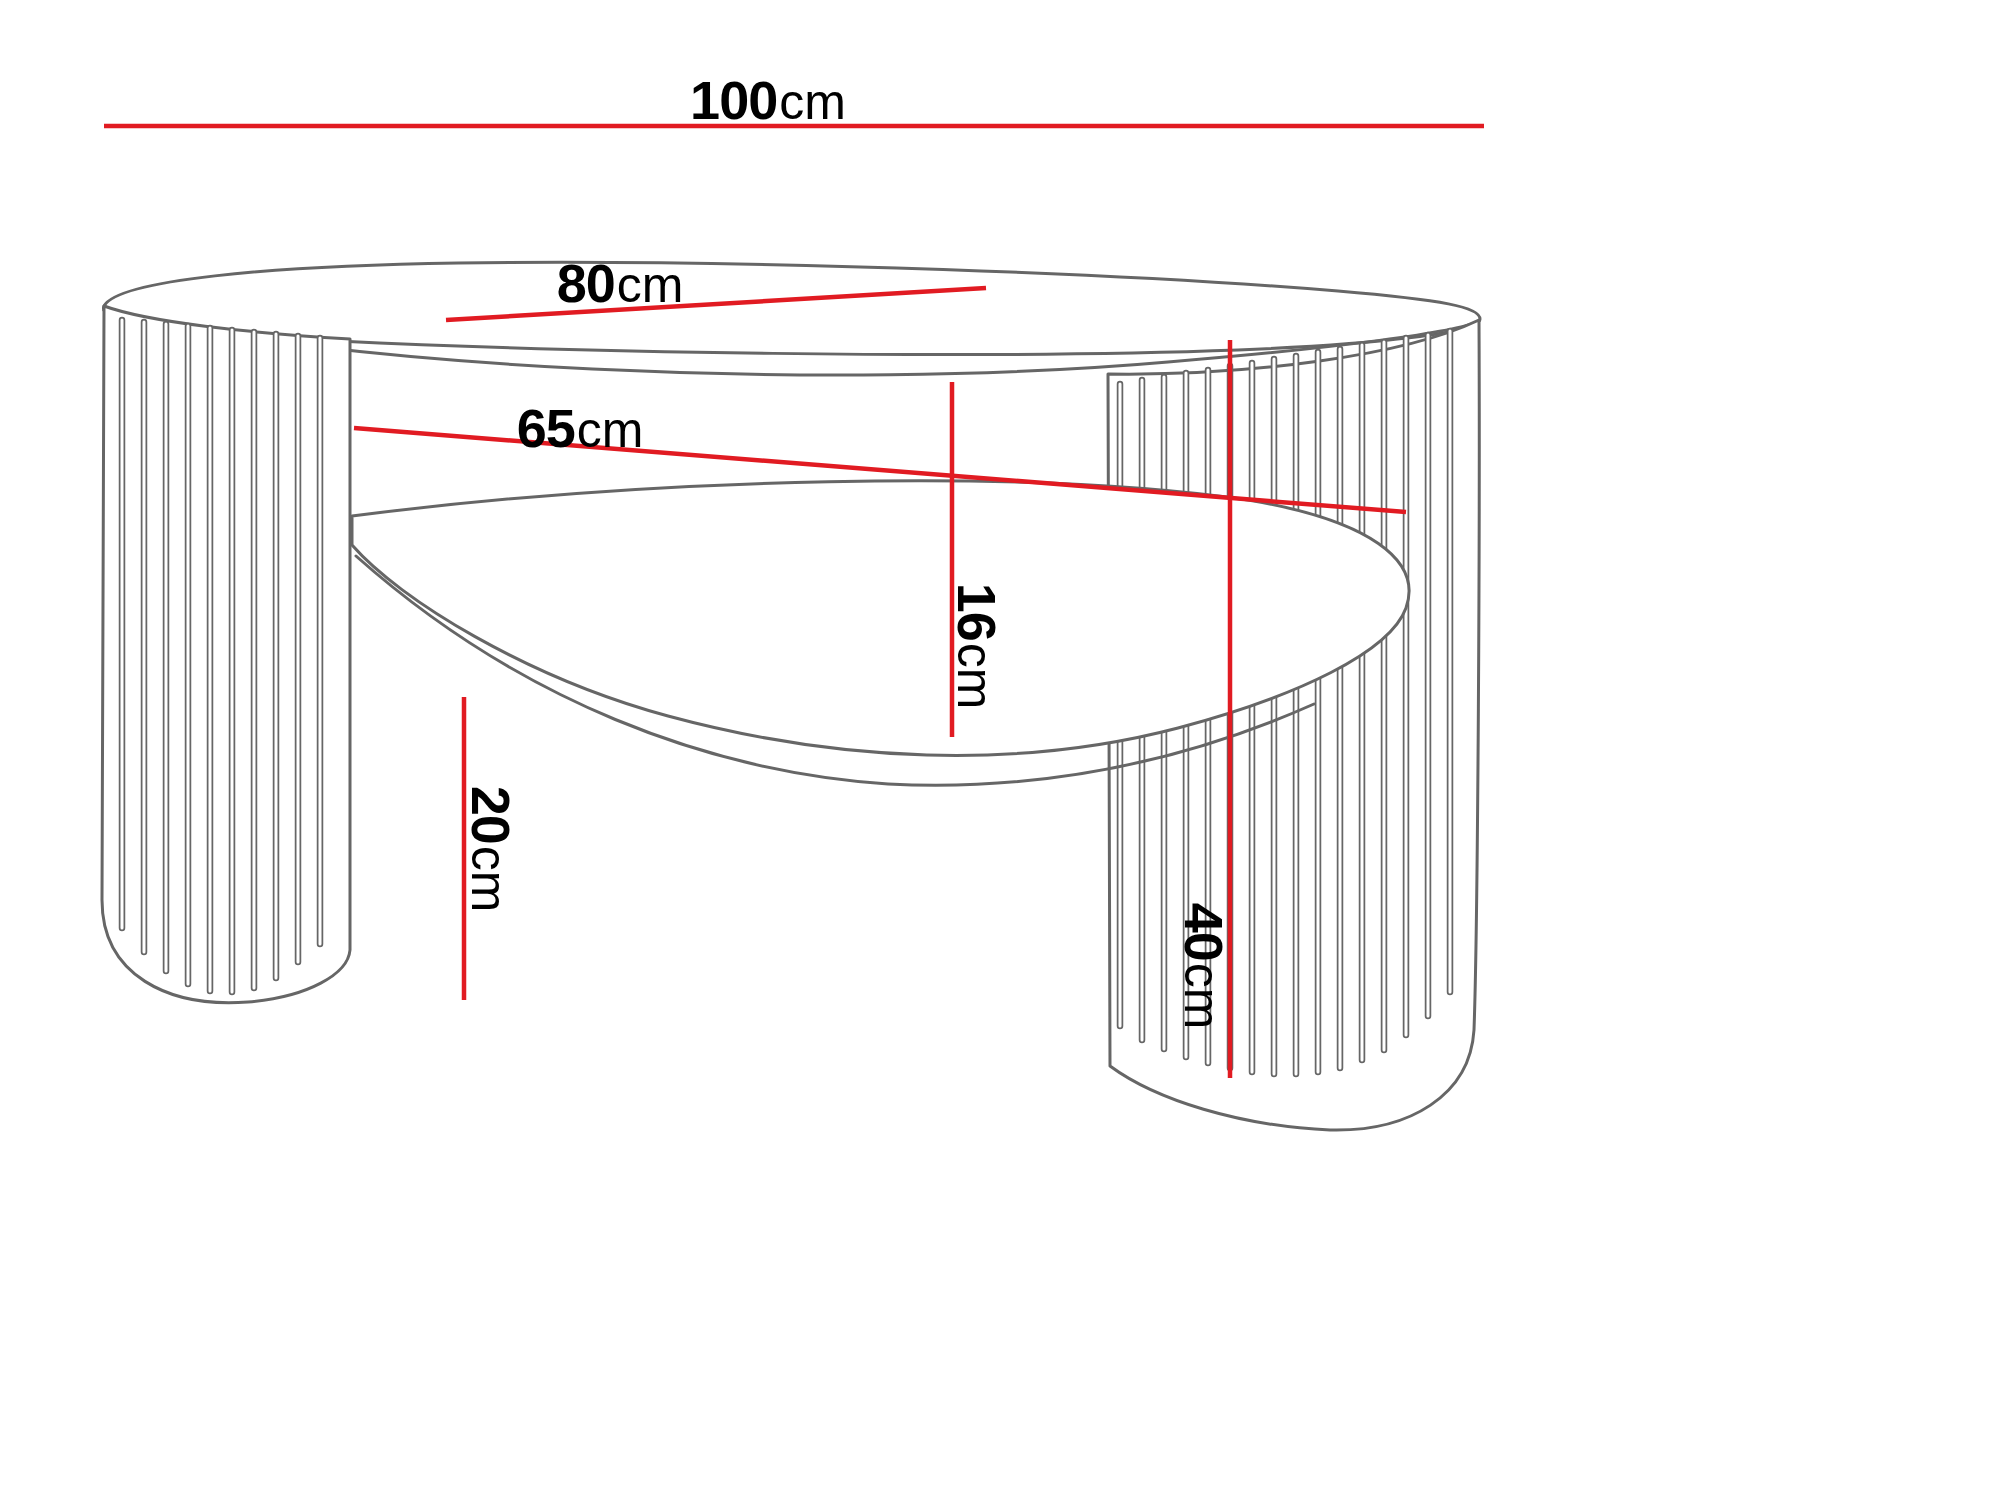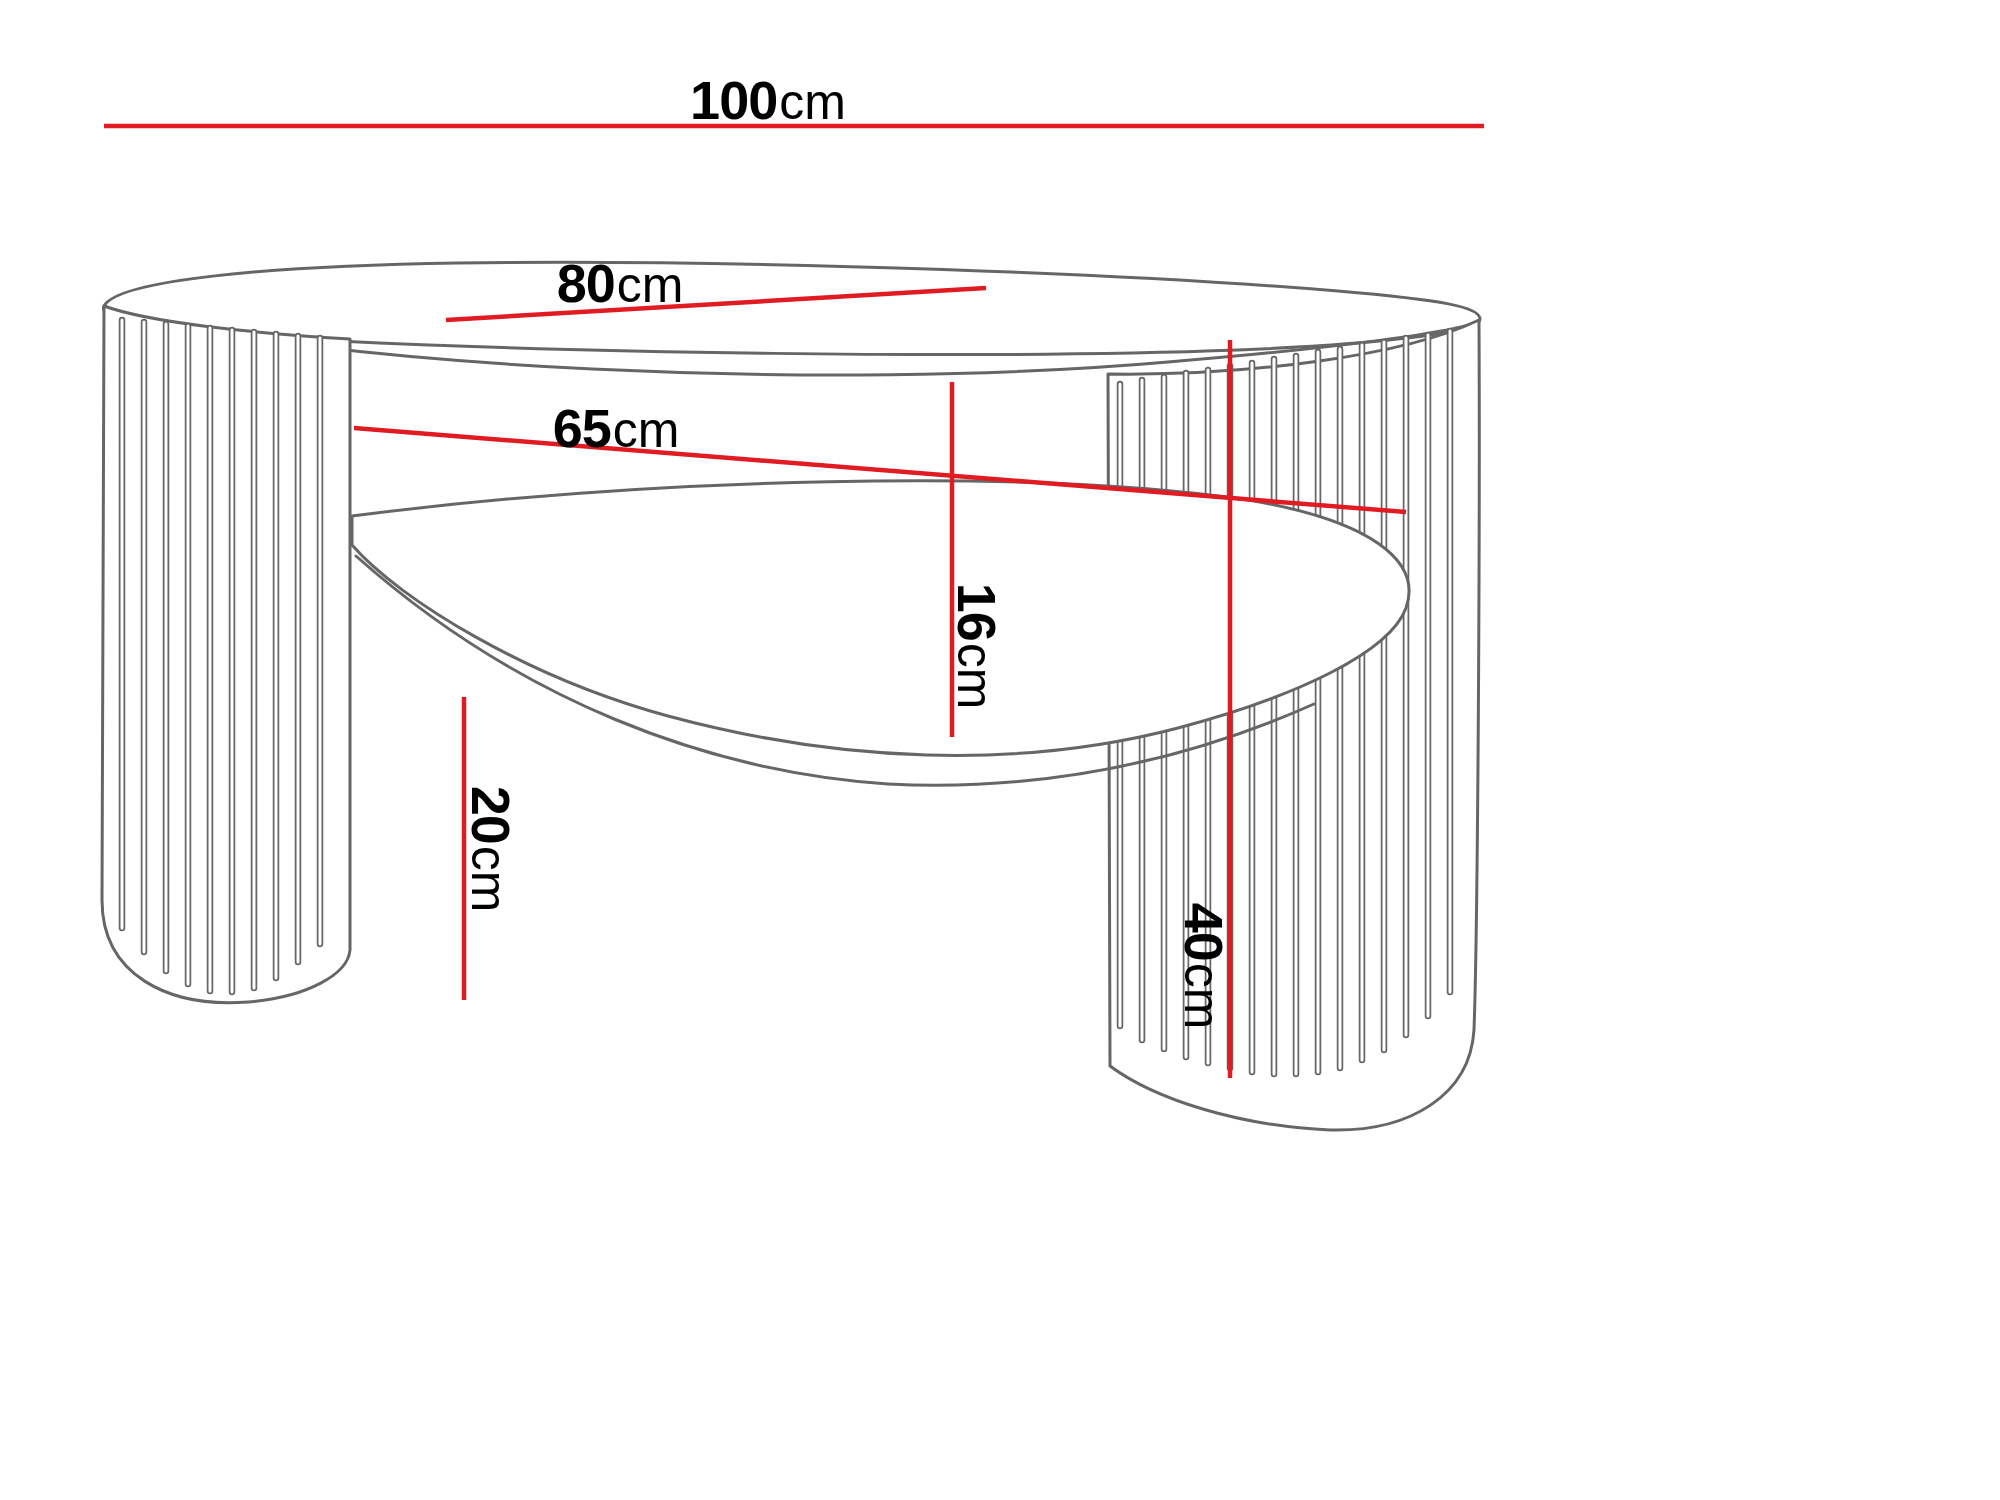--- a/index.html
+++ b/index.html
@@ -78,21 +78,21 @@
   <div class="dim horiz" style="left:760px;top:100px">
     <span class="num">100</span>
       <span class="unit">cm</span>
   </div>
 
   <div class="dim horiz" style="left:612px;top:283px">
     <span class="num">80</span>
       <span class="unit">cm</span>
   </div>
 
-  <div class="dim horiz" style="left:608px;top:428px">
+  <div class="dim horiz" style="left:572px;top:428px">
     <span class="num">65</span>
       <span class="unit">cm</span>
   </div>
 
   <div class="dim vert" style="left:969px;top:646px">
     <span class="num">16</span>
       <span class="unit">cm</span>
   </div>
 
   <div class="dim vert" style="left:483px;top:849px">

